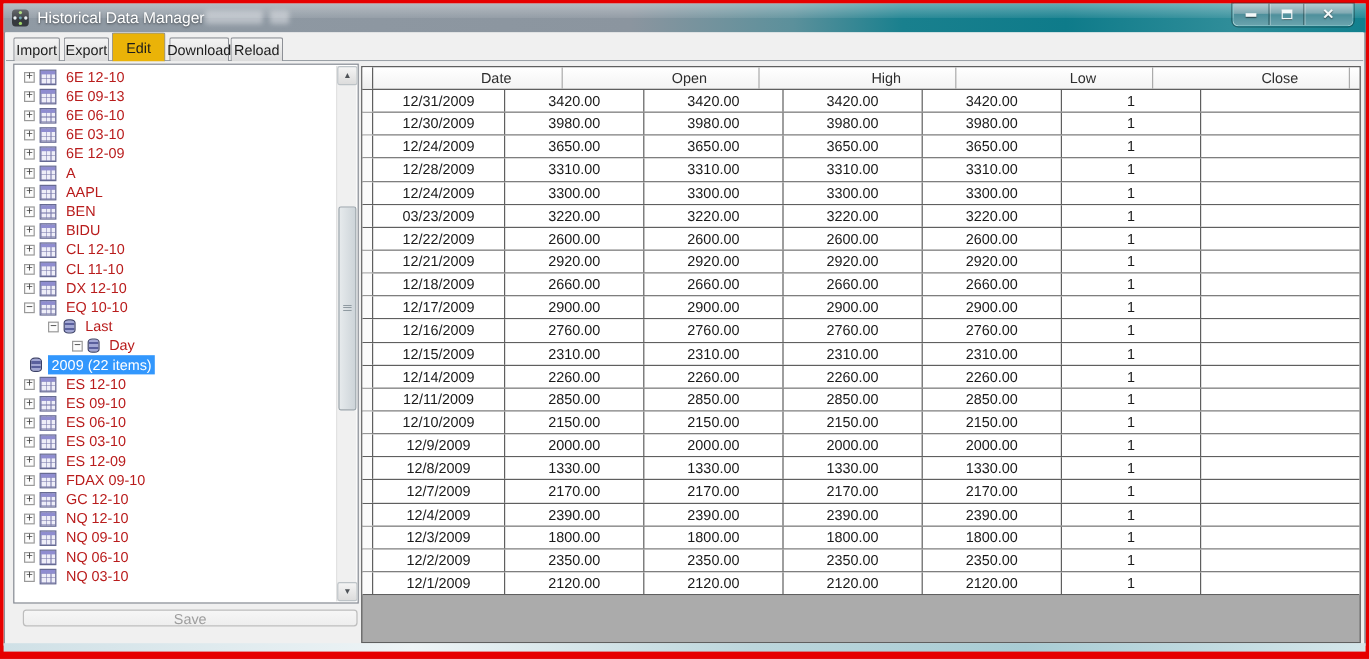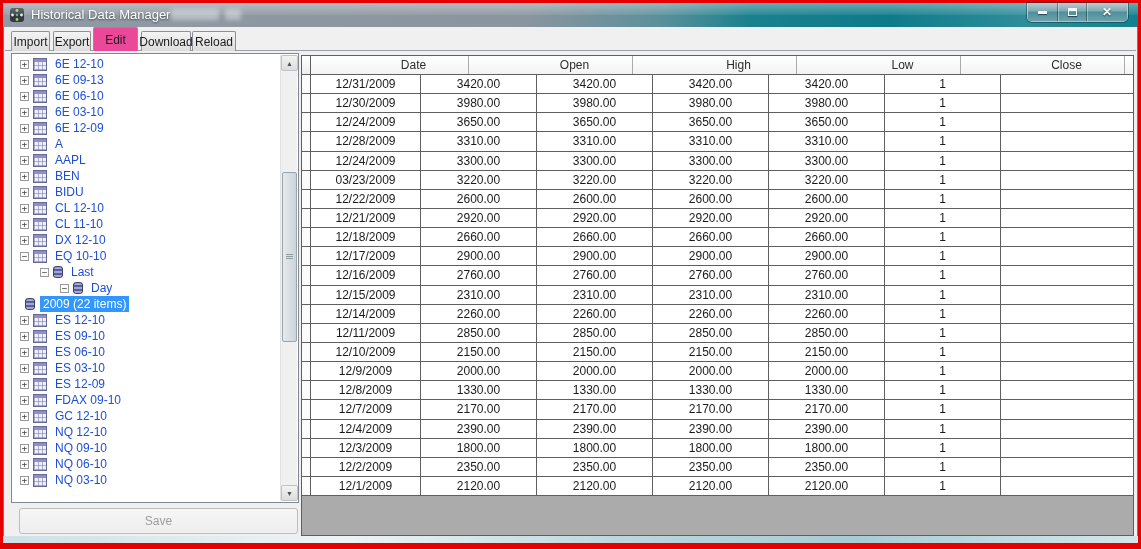--- a/index.html
+++ b/index.html
@@ -32,54 +32,54 @@
      background:linear-gradient(#b7ccd2 0%, #7fa9b2 45%, #4d8f9b 50%, #6ba3ad 100%); position:relative; }
   .cap-btn + .cap-btn { border-left:1px solid rgba(0,0,0,.35); box-shadow:inset 1px 0 0 rgba(255,255,255,.35); }
   .cap-btn.close { width:41px; }
   .glyph-min { width:9px; height:3px; background:#f4f8f9; box-shadow:0 1px 1px rgba(0,0,0,.5); }
   .glyph-max { width:9px; height:8px; border:1px solid #f4f8f9; border-top-width:3px; box-shadow:0 1px 1px rgba(0,0,0,.5); background:transparent; }
   .glyph-close { color:#f4f8f9; font-size:12px; font-weight:bold; text-shadow:0 1px 1px rgba(0,0,0,.55); line-height:1; }
 
   
   .tabstrip { position:absolute; left:2px; top:24px; width:1131px; height:24px; background:#f0f0f0; border-bottom:1px solid #9aa0a6; }
   .tab { position:absolute; top:4px; height:20px; background:linear-gradient(#f4f4f4,#e6e6e6 60%,#dcdcdc); border:1px solid #8d9096; border-bottom:none; border-radius:2px 2px 0 0; display:flex; align-items:center; justify-content:center; color:#1c1c1c; cursor:default; }
-  .tab.active { top:0; height:24px; background:#ec4899; z-index:2; }
+  .tab.active { top:0; height:24px; background:#eab308; z-index:2; }
 
   
   .content { position:absolute; left:2px; top:48px; width:1131px; height:487px; background:#f0f0f0; }
 
   
   .tree-panel { position:absolute; left:6px; top:2px; width:288px; height:450px; background:#ffffff; border:1px solid #828790; overflow:hidden; }
   .tree-rows { position:absolute; left:0; top:2px; right:17px; bottom:0; overflow:hidden; }
   .tree-row { height:16px; display:flex; align-items:center; white-space:nowrap; }
   .expander { width:9px; height:9px; border:1px solid #9a9a9a; background:#fcfcfc; color:#444; font-size:9px; line-height:7px; text-align:center; margin-right:4px; flex:none; font-family:"DejaVu Sans Mono", monospace; }
   .exp-spacer { width:13px; flex:none; }
   .tree-icon { flex:none; margin-right:5px; }
   .icon-table { width:14px; height:13px; border:1px solid #666a93;
      background:
        linear-gradient(#8f8dd0,#8f8dd0) 0 0/100% 3px no-repeat,
        repeating-linear-gradient(90deg, rgba(120,120,170,.55) 0 1px, transparent 1px 4px),
        repeating-linear-gradient(0deg, rgba(120,120,170,.55) 0 1px, transparent 1px 4px),
        #eeeef8; }
   .icon-db { width:10px; height:12px; border:1px solid #3c4168; border-radius:4px/3px;
      background:repeating-linear-gradient(180deg,#a2a7d4 0 2px,#595f9d 2px 4px); }
-  .tree-label { padding:1px 3px; color:#1d4ed8; }
+  .tree-label { padding:1px 3px; color:#b91c1c; }
   .tree-row.selected .tree-label { background:#3297fd; color:#ffffff; }
 
   
   .scrollbar { position:absolute; top:1px; right:1px; width:17px; bottom:1px; background:#f0f0f0; border-left:1px solid #e2e2e2; }
   .scroll-btn { position:absolute; left:0; width:17px; height:16px; display:flex; align-items:center; justify-content:center; font-size:7px; color:#4e5257; background:linear-gradient(#f4f4f4,#dcdcdc); border:1px solid #bdc3c7; border-radius:2px; }
   .scroll-btn.up { top:0; }
   .scroll-btn.down { bottom:0; }
   .scroll-thumb { position:absolute; left:1px; width:15px; top:117px; height:170px; background:linear-gradient(90deg,#e6eaec,#cdd4d9); border:1px solid #9aa4ab; border-radius:2px; }
   .scroll-thumb::after { content:""; position:absolute; left:3px; right:3px; top:50%; height:6px; margin-top:-3px;
      background:repeating-linear-gradient(180deg,#8f9aa1 0 1px, transparent 1px 2px); }
 
   
-  .save-btn { position:absolute; left:14px; top:457px; width:279px; height:26px; background:linear-gradient(#f6f6f6,#eeeeee); border:1px solid #bdbdbd; border-radius:3px; color:#9e9e9e; font-size:12px; font-family:"Liberation Sans",sans-serif; }
+  .save-btn { position:absolute; left:14px; top:457px; width:279px; height:14px; background:linear-gradient(#f6f6f6,#eeeeee); border:1px solid #bdbdbd; border-radius:3px; color:#9e9e9e; font-size:12px; font-family:"Liberation Sans",sans-serif; }
 
   
   .grid { position:absolute; left:296px; top:4px; width:833px; height:481px; background:#ababab; border:1px solid #5f5f5f; overflow:hidden; }
   .grid-row { display:grid; grid-template-columns:9px 110px 116px 116px 116px 116px 116px 1fr; }
   .grid-header { height:19px; background:linear-gradient(#ffffff,#f3f3f3); border-bottom:1px solid #5f5f5f;gap:48px; }
   .hcell { display:flex; align-items:center; justify-content:center; color:#2d2d2d; border-right:1px solid #ababab; font-size:12px; }
   .hcell.rowhead { border-right:1px solid #5f5f5f; background:linear-gradient(#ffffff,#ededed); }
   .grid-body .grid-row { height:19.15px; background:#ffffff; border-bottom:1px solid #5f5f5f; }
   .cell { display:flex; align-items:center; justify-content:center; color:#1a1a1a; border-right:1px solid #5f5f5f; font-size:12px; overflow:hidden; }
   .cell.rowhead { background:#fbfbfb; }

